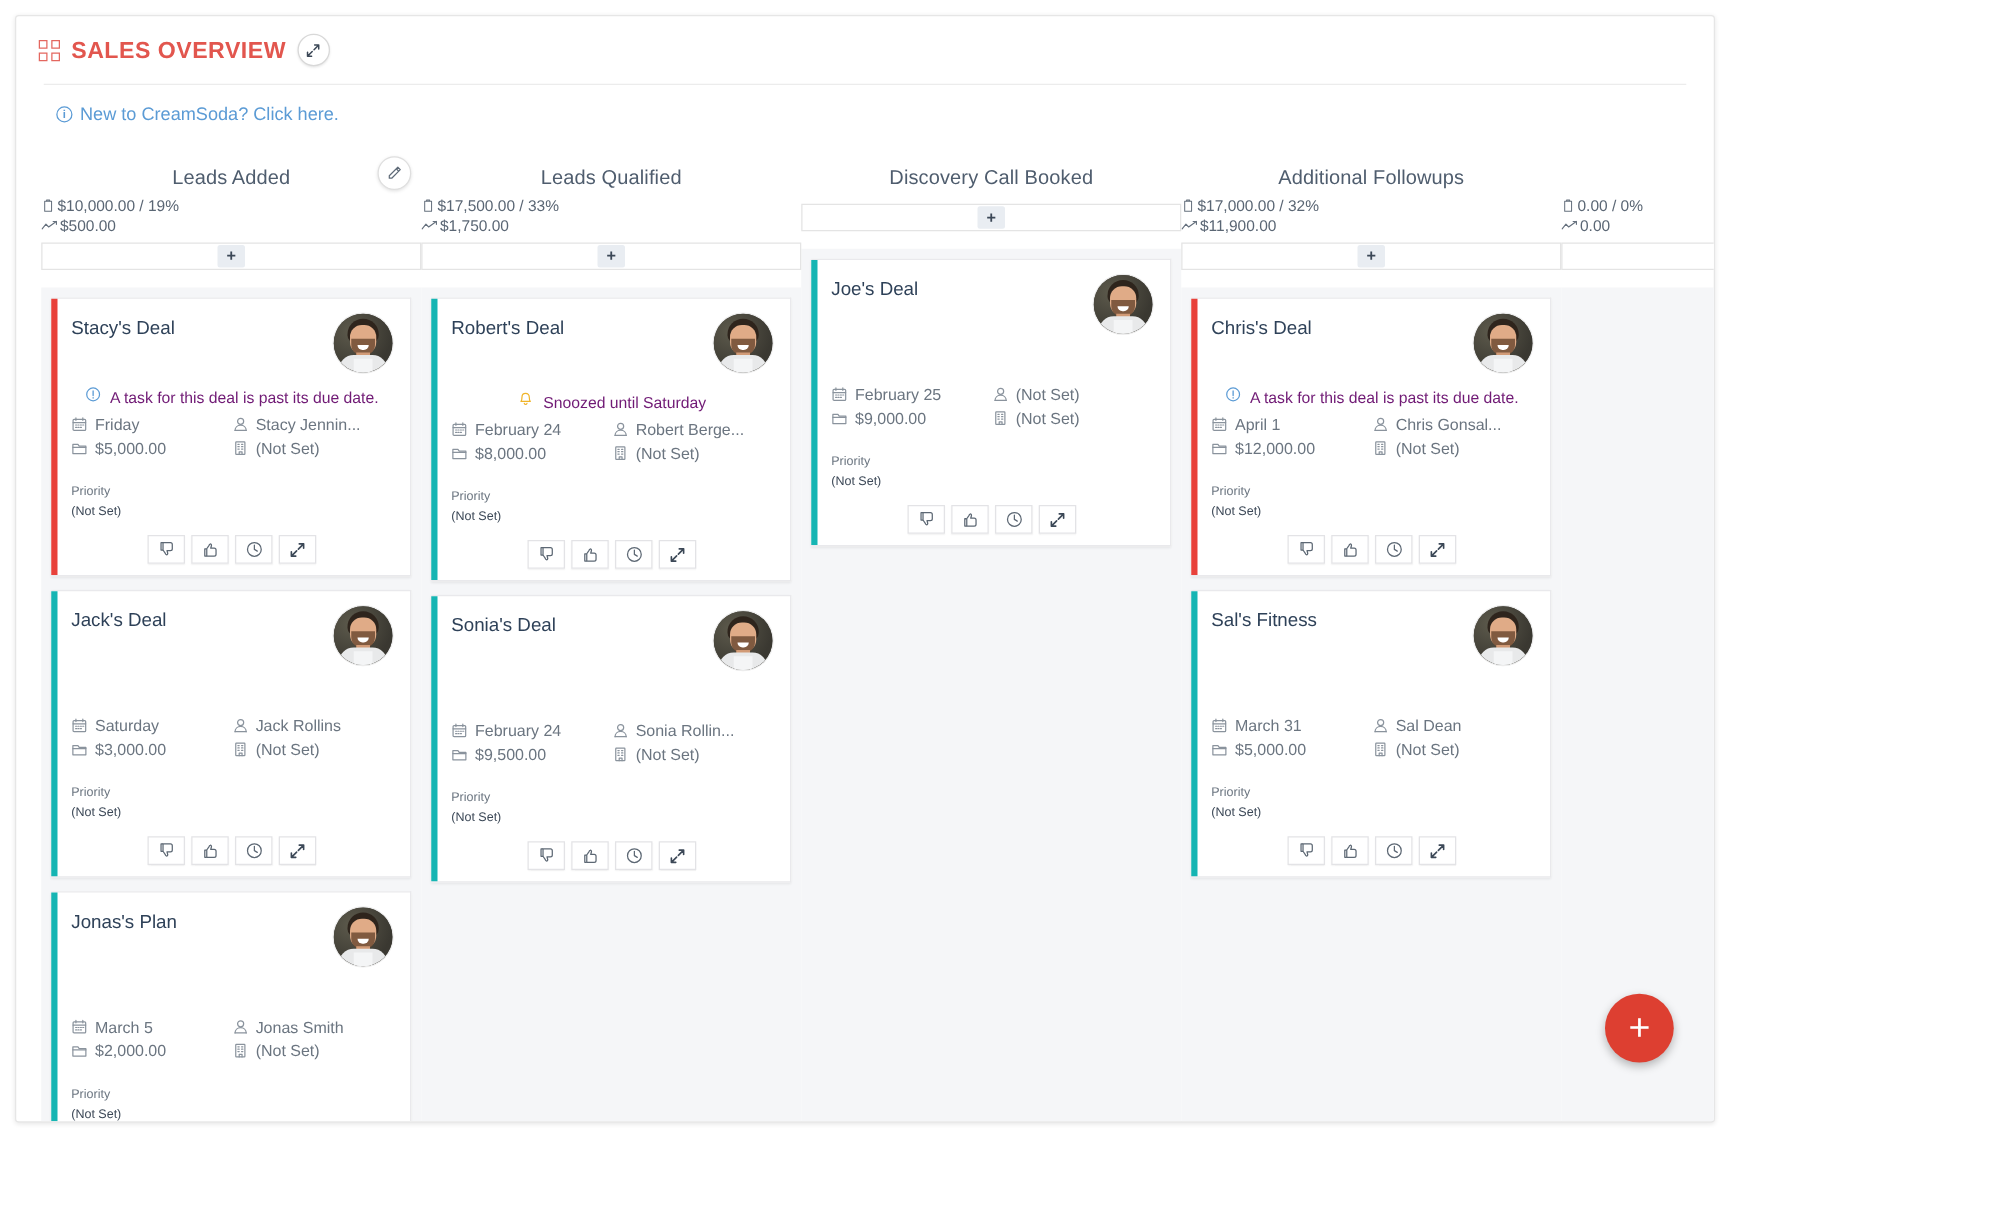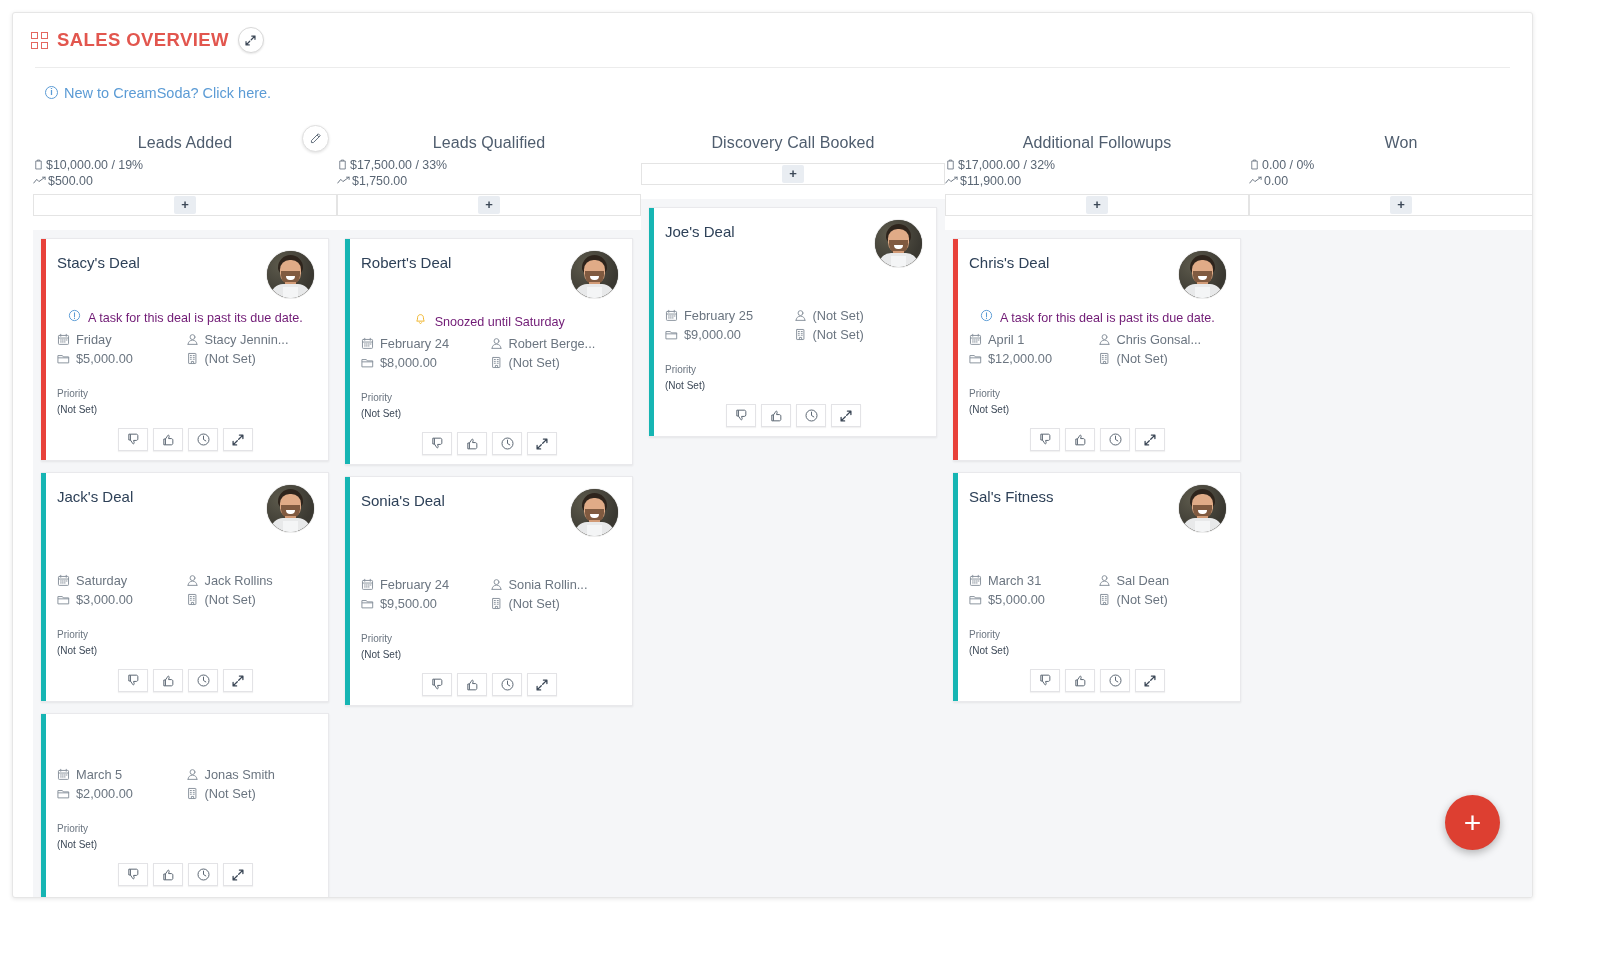--- a/index.html
+++ b/index.html
@@ -4,21 +4,21 @@
 <style>
   * { box-sizing: border-box; margin: 0; padding: 0; }
   html, body {
     width: 1605px; height: 970px;
     background: #ffffff;
     font-family: "Liberation Sans", sans-serif;
     overflow: hidden;
   }
   #app {
     position: absolute; left: 12px; top: 12px;
-    width: 1521px; height: 886px;
+    width: 1360px; height: 886px;
     background: #ffffff;
     border: 1px solid #e6e6e6;
     border-radius: 3px;
     box-shadow: 0 1px 4px rgba(0,0,0,.10);
     overflow: hidden;
   }
 
   
   .app-header {
     height: 54px; display: flex; align-items: center;
@@ -364,20 +364,33 @@
               </span>
       <span class="act">
                 <svg width="14" height="14" viewBox="0 0 16 16">
         <path d="M9.6 2.4h4v4M13.6 2.4 8.8 7.2M6.4 13.6h-4v-4M2.4 13.6l4.8-4.8" fill="none" stroke="#3c4857" stroke-width="1.5" stroke-linecap="round" stroke-linejoin="round"></path>
                 </svg>
               </span>
     </div>
   </div>
           <div class="card">
     <span class="accent teal"></span>
+    <div class="card-top">
+      <div class="card-title">Jonas's Plan</div>
+      <div class="avatar">
+    <span class="bg"></span>
+                <span class="hair"></span>
+                <span class="face"></span>
+    <span class="beard"></span>
+                <span class="smile"></span>
+                <span class="neck"></span>
+    <span class="body"></span>
+                <span class="coll"></span>
+  </div>
+    </div>
     <div class="alert-spacer"></div>
     <div class="fields">
       <div class="fld">
                 <svg width="13" height="13" viewBox="0 0 16 16">
         <rect x="1.8" y="3" width="12.4" height="11" rx="1" fill="none" stroke="#8a939d" stroke-width="1.2" stroke-linecap="round" stroke-linejoin="round"></rect>
         <path d="M1.8 6.2h12.4M4.6 1.6v2.4M11.4 1.6v2.4" fill="none" stroke="#8a939d" stroke-width="1.2" stroke-linecap="round" stroke-linejoin="round"></path>
         <path d="M4.3 8.6h1M6.6 8.6h1M9 8.6h1M11.3 8.6h1M4.3 11h1M6.6 11h1M9 11h1" fill="none" stroke="#8a939d" stroke-width="1.2" stroke-linecap="round" stroke-linejoin="round"></path>
                 </svg>
                 <span>March 5</span>
               </div>

